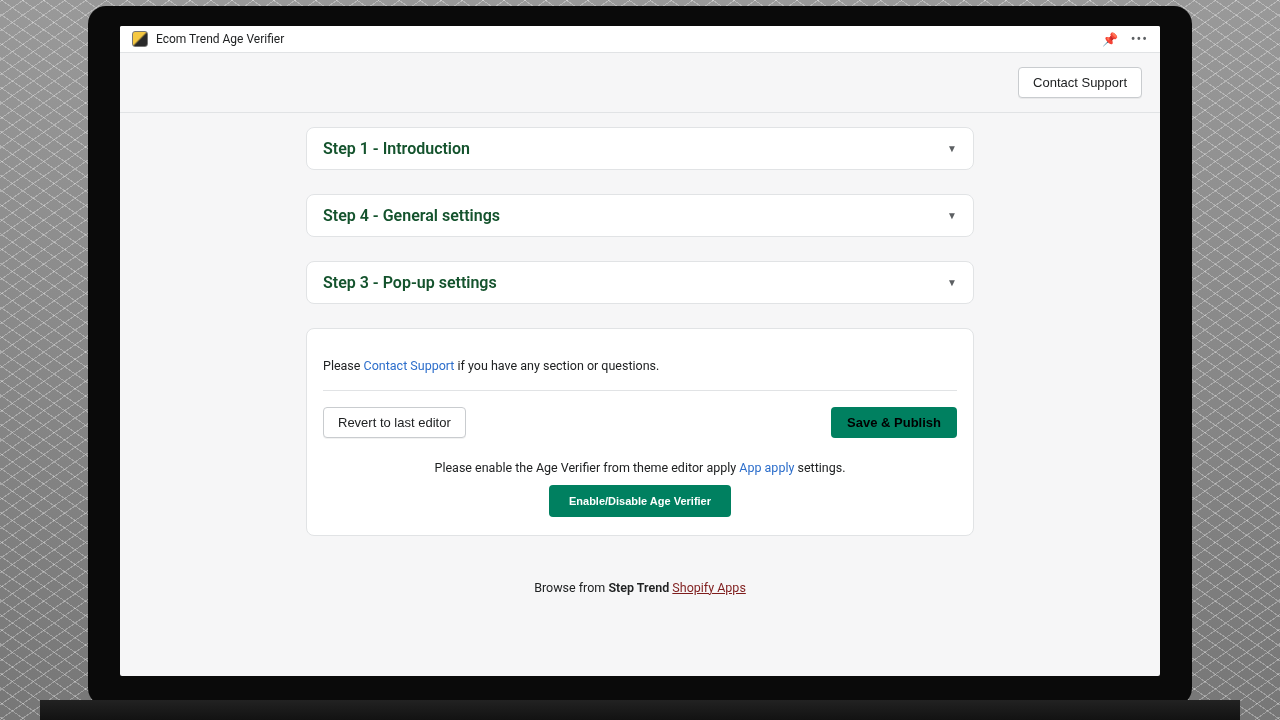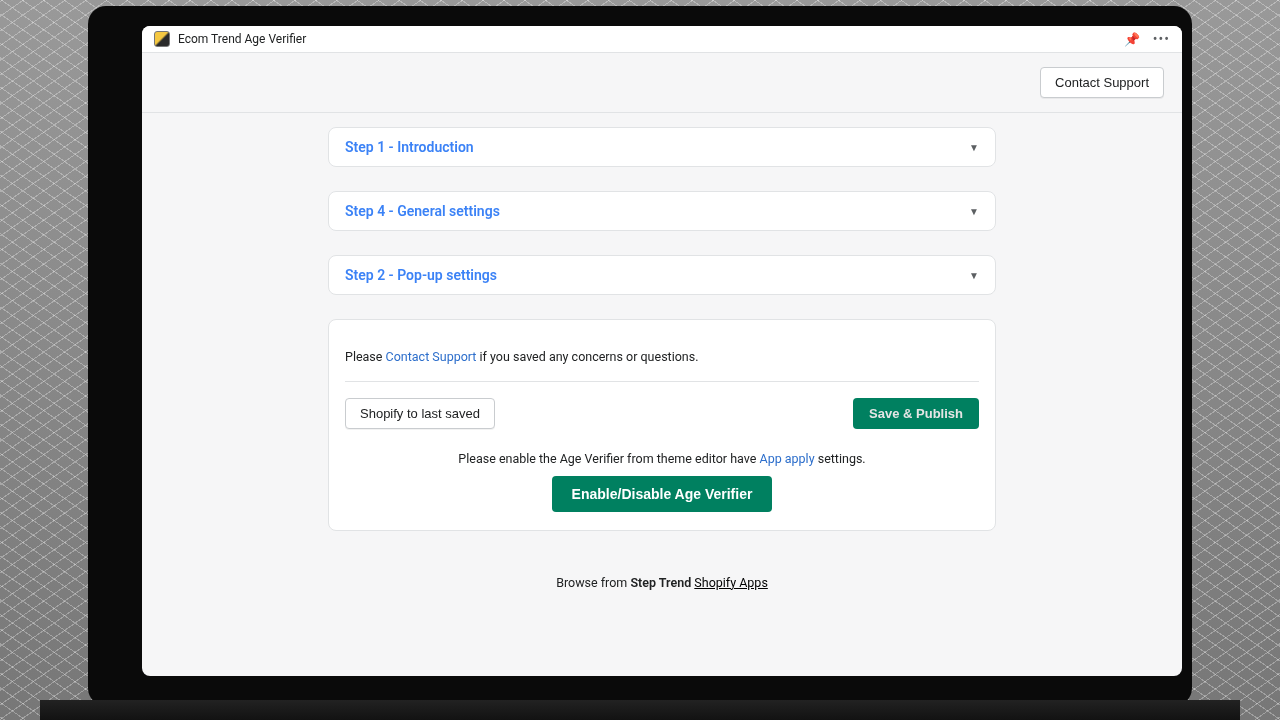--- a/index.html
+++ b/index.html
@@ -35,25 +35,24 @@
       right: 40px;
       bottom: -10px;
       height: 30px;
       background: linear-gradient(#222, #0a0a0a);
       border-radius: 0 0 6px 6px;
     }
     .screen {
       width: 100%;
       height: 100%;
       background: #f6f6f7;
-      border-radius: 8px;
+      border-radius: 2px;
       overflow: hidden;
       display: flex;
       flex-direction: column;
-      margin-left: 22px;
     }
     .titlebar {
       display: flex;
       align-items: center;
       height: 27px;
       padding: 0 12px;
       background: #fff;
       border-bottom: 1px solid #e1e3e5;
     }
     .app-icon {
@@ -109,23 +108,23 @@
       box-shadow: 0 0 0 rgba(0,0,0,0.02);
     }
     .accordion-header {
       display: flex;
       align-items: center;
       justify-content: space-between;
       padding: 11px 16px;
       cursor: pointer;
     }
     .accordion-title {
-      font-size: 14px;
+      font-size: 16px;
       font-weight: 600;
-      color: #3b82f6;
+      color: #14532d;
     }
     .caret {
       font-size: 10px;
       color: #5c5f62;
     }
     .accordion-body {
       padding: 0 16px 18px;
     }
     .body-text {
       font-size: 12.5px;
@@ -136,49 +135,49 @@
     .inline-link { color: #2c6ecb; text-decoration: none; cursor: pointer; }
     .hr { border: none; border-top: 1px solid #e1e3e5; margin: 0 0 16px; }
     .actions-row {
       display: flex;
       justify-content: space-between;
       align-items: center;
       margin-bottom: 22px;
     }
     .btn-green {
       background: #008060;
-      color: #e5e5e5;
+      color: #000000;
       border: none;
       border-radius: 4px;
       padding: 8px 16px;
       font-size: 13px;
       font-weight: 600;
       cursor: pointer;
       text-align: right;
     }
     .enable-section { text-align: center; }
     .enable-text { font-size: 12.5px; color: #202223; margin-bottom: 10px; }
     .btn-green-lg {
       background: #008060;
       color: #fff;
       border: none;
       border-radius: 4px;
       padding: 10px 20px;
-      font-size: 14px;
+      font-size: 11px;
       font-weight: 600;
       cursor: pointer;
     }
     .footer {
       text-align: center;
       font-size: 12.5px;
       color: #202223;
       padding: 20px 0;
     }
     .footer-bold { font-weight: 600; }
-    .footer-link { color: #000000; text-decoration: underline; cursor: pointer; }
+    .footer-link { color: #7f1d1d; text-decoration: underline; cursor: pointer; }
   </style>
 </head>
 <body>
 
 <div class="bg-pattern"></div>
 
 <div class="laptop-frame">
   <div class="screen">
 
     <div class="titlebar">
@@ -206,39 +205,39 @@
 
         <div class="accordion">
           <div class="accordion-header">
             <span class="accordion-title">Step 4 - General settings</span>
             <span class="caret">▼</span>
           </div>
         </div>
 
         <div class="accordion">
           <div class="accordion-header">
-            <span class="accordion-title">Step 2 - Pop-up settings</span>
+            <span class="accordion-title">Step 3 - Pop-up settings</span>
             <span class="caret">▼</span>
           </div>
         </div>
 
         <div class="accordion">
           <div class="accordion-body">
             <div class="body-text">
               <br>
-              <span>Please </span><a class="inline-link">Contact Support</a><span> if you saved any concerns or questions.</span>
+              <span>Please </span><a class="inline-link">Contact Support</a><span> if you have any section or questions.</span>
             </div>
             <hr class="hr">
             <div class="actions-row">
-              <button class="btn-outline">Shopify to last saved</button>
+              <button class="btn-outline">Revert to last editor</button>
               <button class="btn-green">Save &amp; Publish</button>
             </div>
             <div class="enable-section">
               <div class="enable-text">
-                <span>Please enable the Age Verifier from theme editor have </span><a class="inline-link">App apply</a><span> settings.</span>
+                <span>Please enable the Age Verifier from theme editor apply </span><a class="inline-link">App apply</a><span> settings.</span>
               </div>
               <button class="btn-green-lg">Enable/Disable Age Verifier</button>
             </div>
           </div>
         </div>
 
         <div class="footer">
           <span>Browse from </span><span class="footer-bold">Step Trend</span> <a class="footer-link">Shopify Apps</a>
         </div>
 

